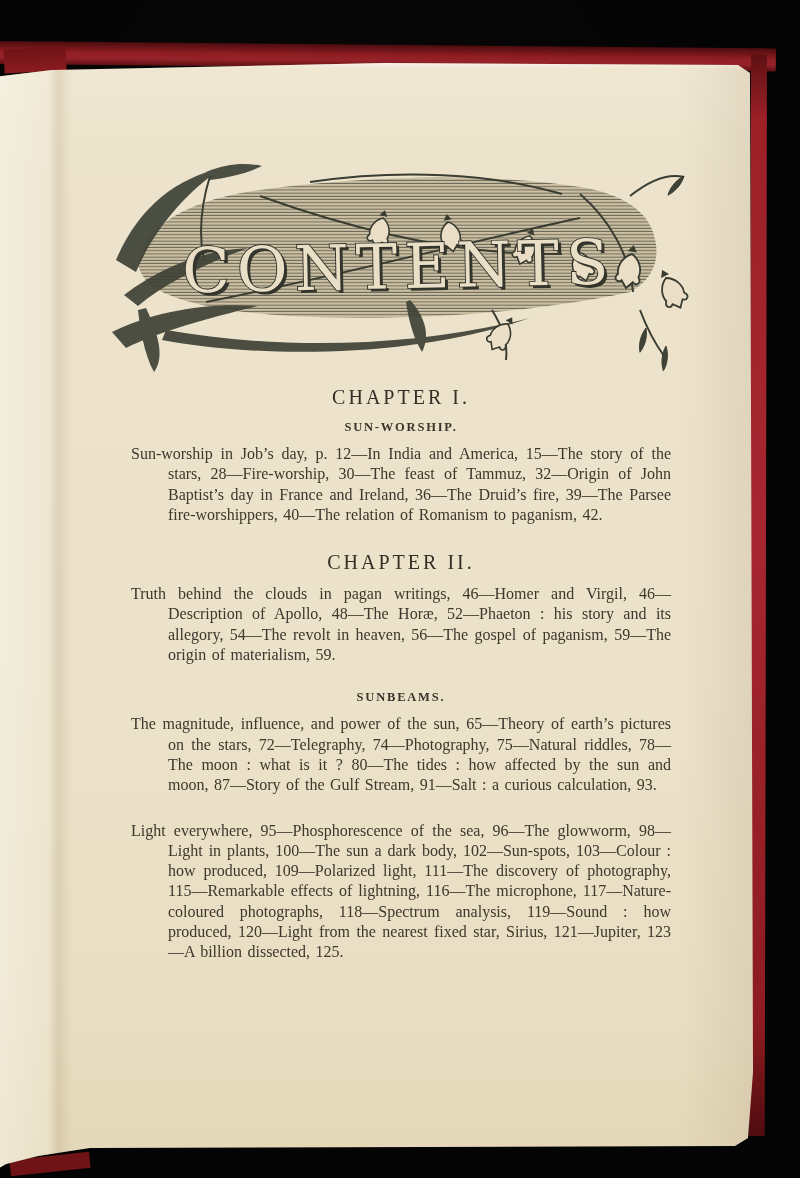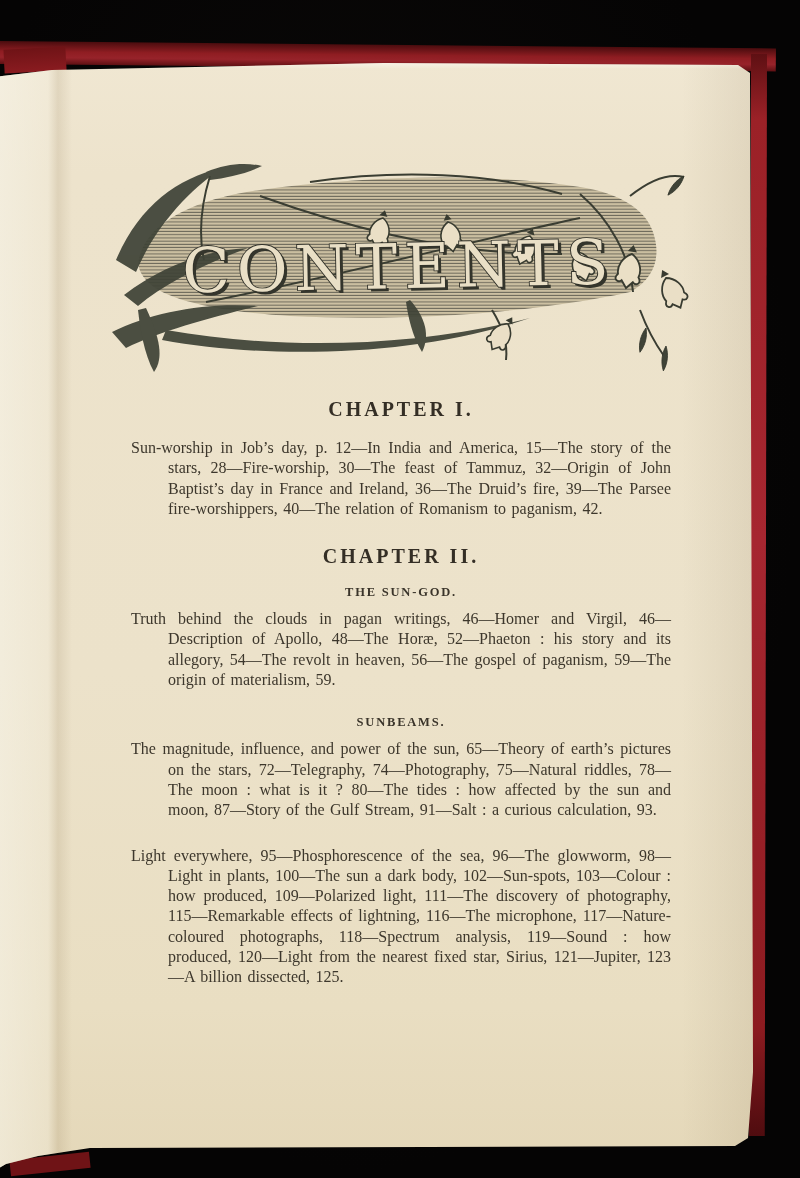--- a/index.html
+++ b/index.html
@@ -43,21 +43,21 @@
   .page-top-light{
     position:absolute;left:0;top:0;width:100%;height:7px;
     background:linear-gradient(180deg,rgba(255,255,255,0.5),rgba(255,255,255,0));
   }
   
   .banner{position:absolute;left:116px;top:98px;width:580px;height:216px;}
   
   .chapters{position:absolute;left:137px;top:318px;width:540px;}
   .chapter{margin:0 0 25px 0;}
   .chapter-heading{
-    margin:17px;text-align:center;font-weight:bold;color:#342e25;
+    margin:5px;text-align:center;font-weight:normal;color:#342e25;
     font-size:20px;letter-spacing:3px;line-height:24px;
   }
   .chapter-subtitle{
     margin:11px 0 0 0;text-align:center;font-weight:bold;color:#3a342a;
     font-size:12.5px;letter-spacing:1.8px;line-height:14px;
   }
   .chapter-summary{
     margin:10px 0 0 0;text-align:justify;color:#3d372c;
     font-size:16px;line-height:20.3px;word-spacing:1.5px;
     padding-left:37px;text-indent:-37px;
@@ -131,26 +131,26 @@
       </g>
 
       <text x="292" y="131" text-anchor="middle" font-family="DejaVu Serif, serif" font-size="62" letter-spacing="7" fill="#34352c" transform="rotate(-1.2 289 110)">CONTENTS</text>
       <text x="289" y="128" text-anchor="middle" font-family="DejaVu Serif, serif" font-size="62" letter-spacing="7" fill="#e9dfc6" stroke="#32322a" stroke-width="1.8" paint-order="stroke" transform="rotate(-1.2 289 110)">CONTENTS</text>
     </svg>
 
     <div class="chapters">
 
       <section class="chapter">
         <h2 class="chapter-heading">CHAPTER I.</h2>
+        <h3 class="chapter-subtitle">SUN-WORSHIP.</h3>
         <p class="chapter-summary">Sun-worship in Job’s day, p. 12—In India and America, 15—The story of the stars, 28—Fire-worship, 30—The feast of Tammuz, 32—Origin of John Baptist’s day in France and Ireland, 36—The Druid’s fire, 39—The Parsee fire-worshippers, 40—The relation of Romanism to paganism, 42.</p>
       </section>
 
       <section class="chapter">
         <h2 class="chapter-heading">CHAPTER II.</h2>
-        <h3 class="chapter-subtitle">THE SUN-GOD.</h3>
         <p class="chapter-summary">Truth behind the clouds in pagan writings, 46—Homer and Virgil, 46—Description of Apollo, 48—The Horæ, 52—Phaeton : his story and its allegory, 54—The revolt in heaven, 56—The gospel of paganism, 59—The origin of materialism, 59.</p>
       </section>
 
       <section class="chapter">
         <h3 class="chapter-subtitle">SUNBEAMS.</h3>
         <p class="chapter-summary">The magnitude, influence, and power of the sun, 65—Theory of earth’s pictures on the stars, 72—Telegraphy, 74—Photography, 75—Natural riddles, 78—The moon : what is it ? 80—The tides : how affected by the sun and moon, 87—Story of the Gulf Stream, 91—Salt : a curious calculation, 93.</p>
       </section>
 
       <section class="chapter">
         <p class="chapter-summary">Light everywhere, 95—Phosphorescence of the sea, 96—The glowworm, 98—Light in plants, 100—The sun a dark body, 102—Sun-spots, 103—Colour : how produced, 109—Polarized light, 111—The discovery of photography, 115—Remarkable effects of lightning, 116—The microphone, 117—Nature-coloured photographs, 118—Spectrum analysis, 119—Sound : how produced, 120—Light from the nearest fixed star, Sirius, 121—Jupiter, 123—A billion dissected, 125.</p>

